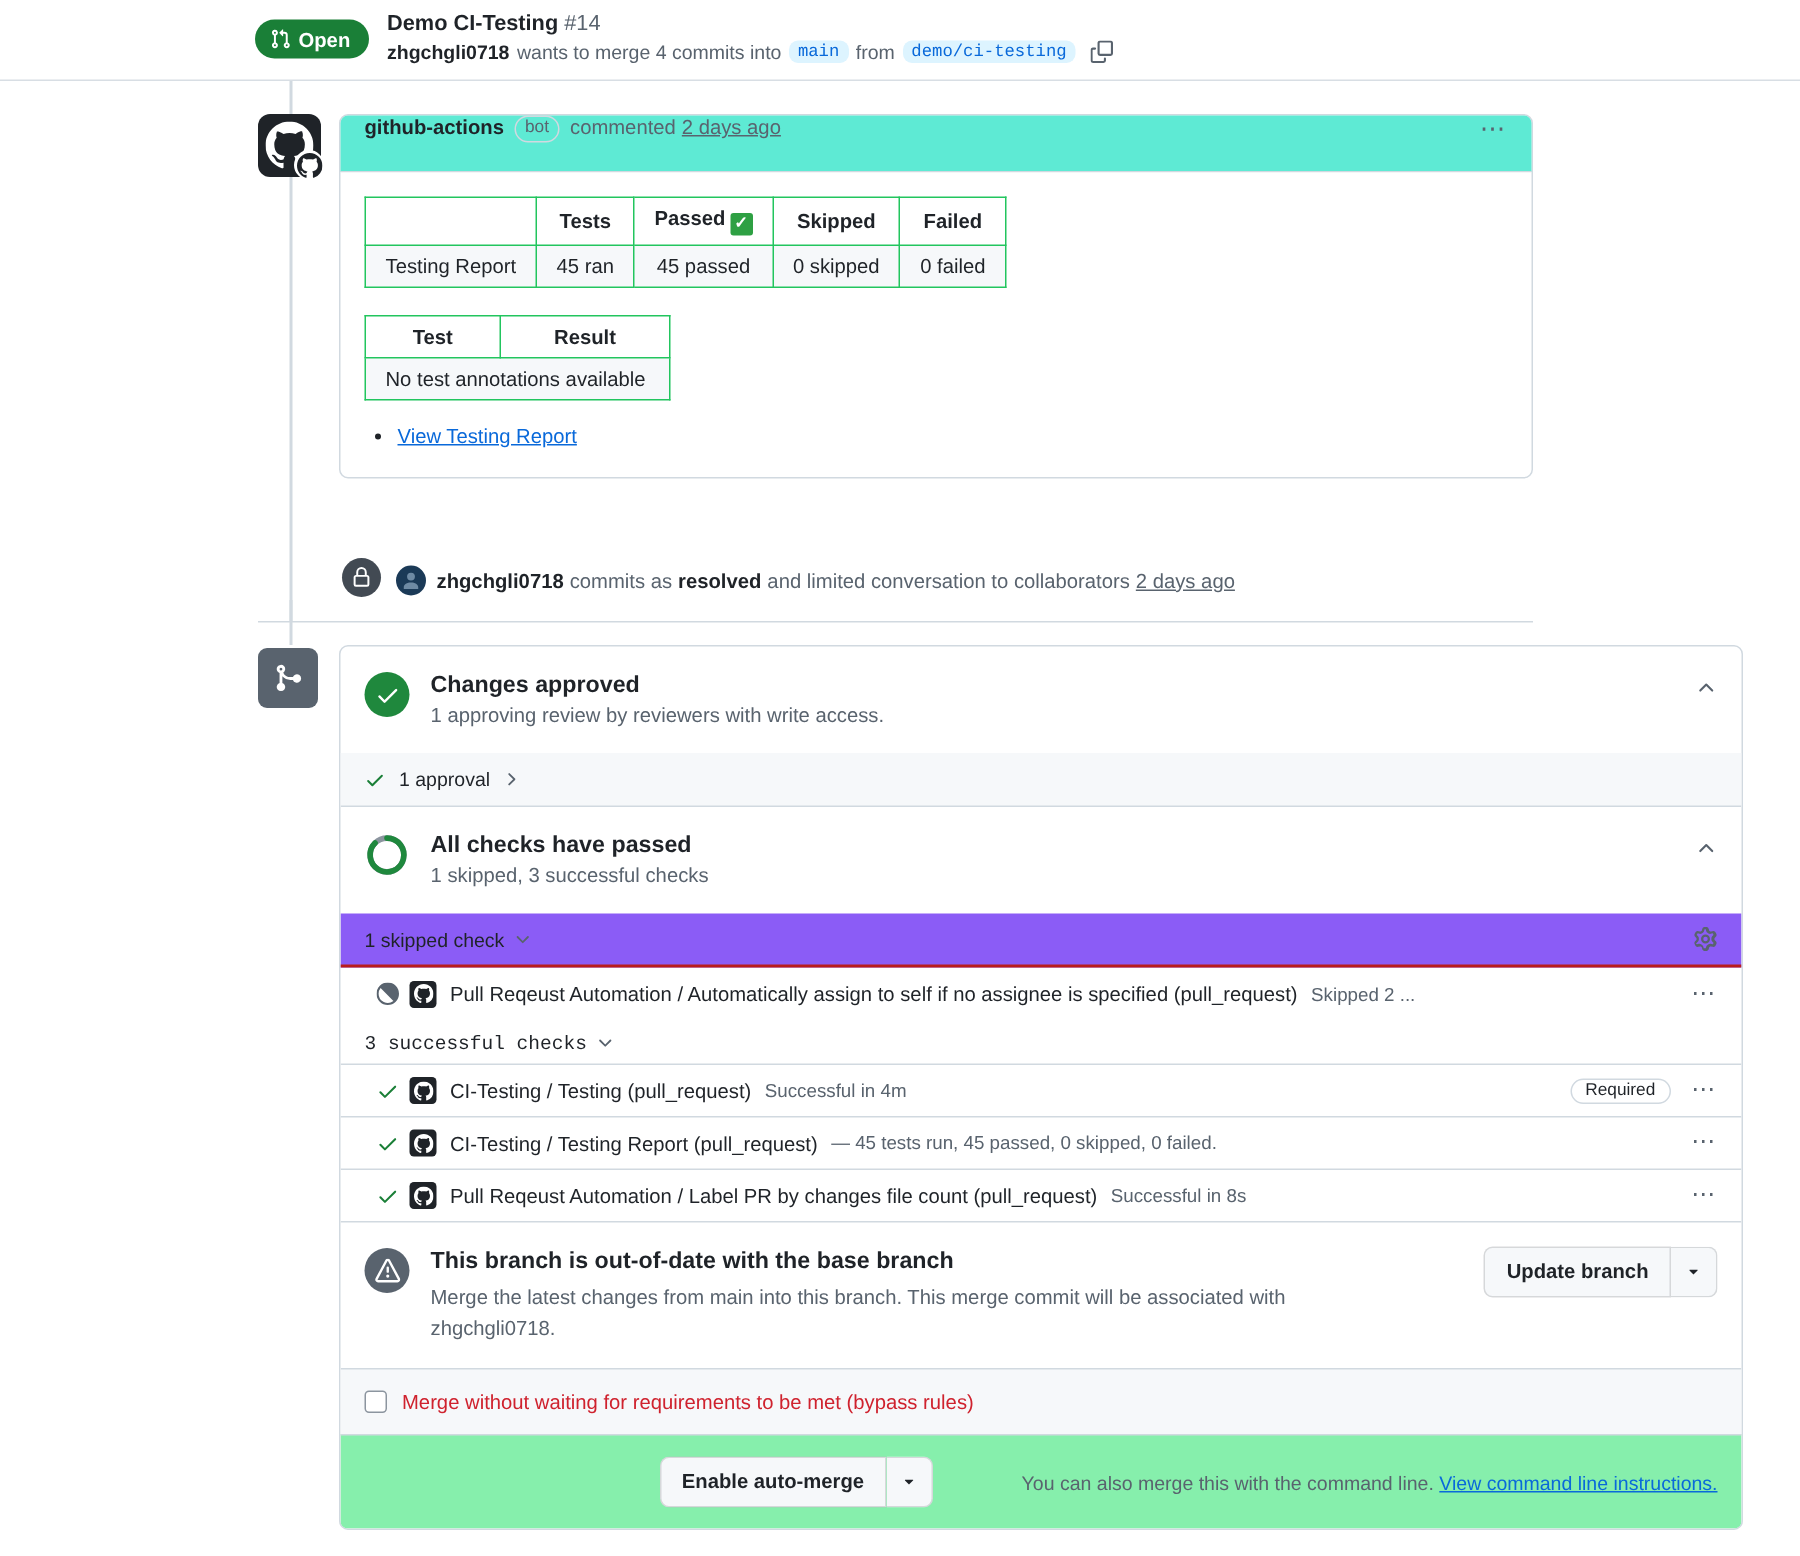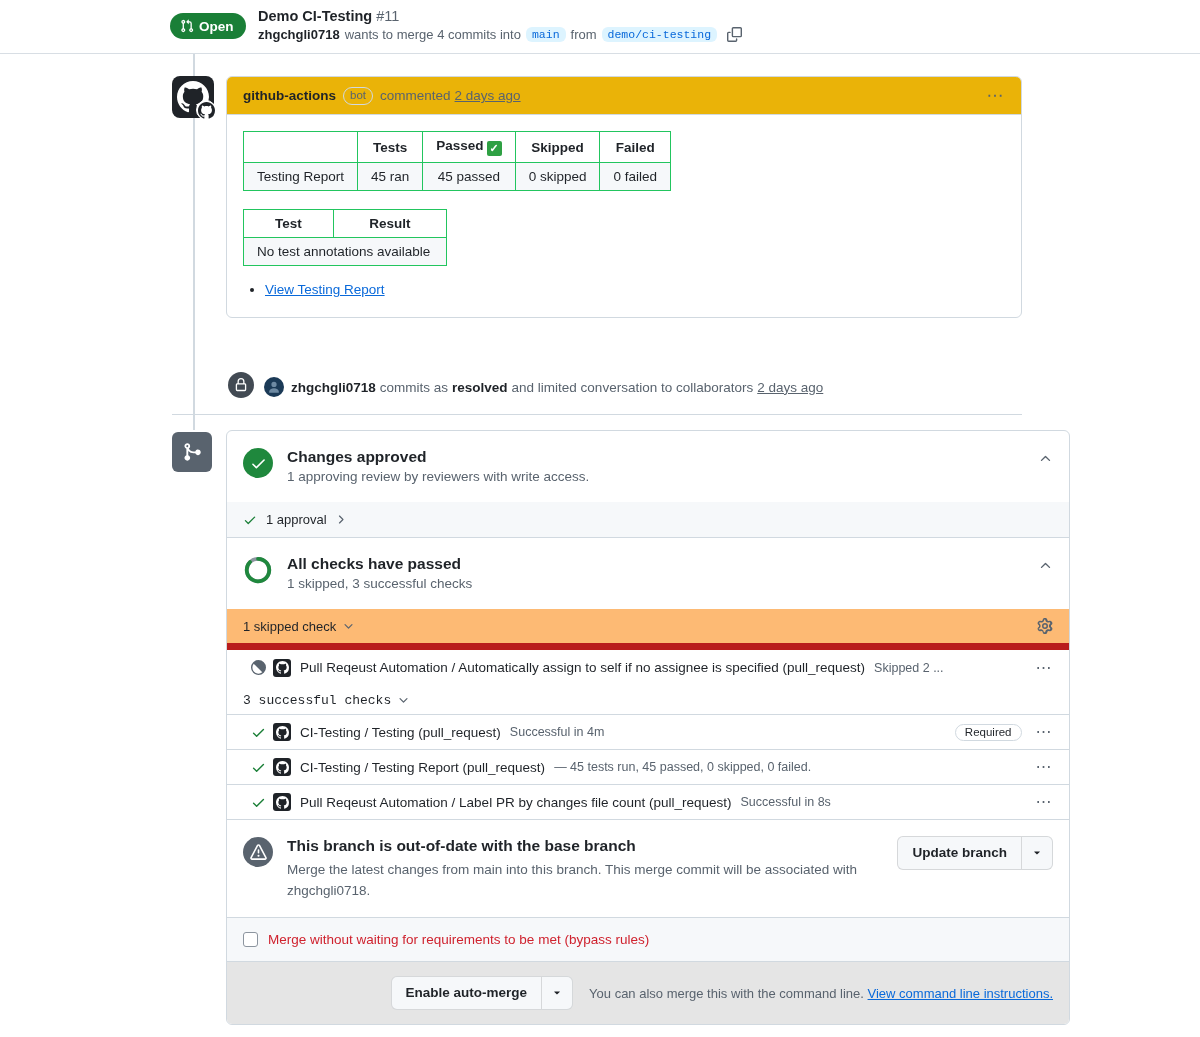--- a/index.html
+++ b/index.html
@@ -66,24 +66,24 @@
     position: absolute; left: 196px; top: 100px;
     width: 20px; height: 20px; border-radius: 50%;
     background: #ffffff; border: 1.5px solid #ffffff;
     display: flex; align-items: center; justify-content: center;
   }
   .comment-box {
     position: absolute; left: 226px; top: 76px; width: 796px;
     border: 1px solid #d1d9e0; border-radius: 6px; background: #fff;
   }
   .comment-head {
-    height: 38px; background: #eab308;
+    height: 38px; background: #5eead4;
     border-bottom: 1px solid #d1d9e0;
     border-radius: 5px 5px 0 0;
-    display: flex; align-items: center; padding: 0 16px;
+    display: flex; align-items: flex-start; padding: 0 16px;
     font-size: 13.5px; color: #59636e;
   }
   .comment-head .author { font-weight: 600; color: #1f2328; margin-right: 7px; }
   .bot-tag {
     border: 1px solid #d1d9e0; border-radius: 20px;
     padding: 0px 6px 1px; font-size: 11.5px; color: #59636e;
     margin-right: 7px; line-height: 15px;
   }
   .comment-head .when { text-decoration: underline; margin-left: 4px; }
   .kebab {
@@ -130,21 +130,21 @@
   .lock-line b { font-weight: 600; color: #1f2328; }
   .lock-line .when { text-decoration: underline; }
 
   
   .merge-icon {
     position: absolute; left: 172px; top: 432px;
     width: 40px; height: 40px; border-radius: 6px; background: #59636e;
     display: flex; align-items: center; justify-content: center;
   }
   .merge-box {
-    position: absolute; left: 226px; top: 430px; width: 844px;
+    position: absolute; left: 226px; top: 430px; width: 936px;
     border: 1px solid #d1d9e0; border-radius: 6px; background: #fff;
     overflow: hidden;
   }
   .mb-section { padding: 16px; display: flex; align-items: flex-start; }
   .circle-ico {
     width: 30px; height: 30px; border-radius: 50%; flex: none;
     display: flex; align-items: center; justify-content: center;
     margin-right: 14px; margin-top: 1px;
   }
   .ci-green { background: #1f883d; }
@@ -157,21 +157,21 @@
 
   .mb-strip {
     background: #f6f8fa; border-bottom: 1px solid #d1d9e0;
     padding: 10px 16px; display: flex; align-items: center;
     font-size: 13px; color: #1f2328;
   }
   .mb-strip .gchk { color: #1a7f37; margin-right: 9px; display: flex; }
   .mb-strip .arrow { margin-left: 7px; color: #59636e; display: flex; }
 
   .checks-head {
-    background: #fdba74; border-bottom: 7px solid #b91c1c;
+    background: #8b5cf6; border-bottom: 2px solid #b91c1c;
     padding: 9px 16px; display: flex; align-items: center;
     font-size: 13px; color: #1f2328;
   }
   .checks-head .caret { margin-left: 6px; color: #59636e; display: flex; }
   .checks-head .gear { margin-left: auto; color: #59636e; cursor: pointer; display: flex; }
 
   .sub-head {
     padding: 8px 16px 6px; font-size: 13px; color: #1f2328;
     display: flex; align-items: center; font-family: Liberation Mono, monospace;
   }
@@ -232,21 +232,21 @@
     padding: 14px 16px; border-top: 1px solid #d1d9e0; background: #f6f8fa;
   }
   .cbx {
     width: 15px; height: 15px; border: 1px solid #8c959f; border-radius: 3px;
     background: #fff; margin-right: 10px; flex: none; cursor: pointer;
   }
   .bypass-row .lbl { font-size: 13.5px; color: #cf222e; cursor: pointer; }
 
   .merge-row {
     display: flex; align-items: center;
-    padding: 14px 16px; border-top: 1px solid #d1d9e0; background: #e5e5e5;
+    padding: 14px 16px; border-top: 1px solid #d1d9e0; background: #86efac; gap: 43px;
   }
   .merge-note { font-size: 13px; color: #59636e; margin-left: 16px; }
   .merge-note a { color: #0969da; text-decoration: underline; }
 </style>
 </head>
 <body>
 
 <div class="page">
 
   <div class="pr-header">
@@ -254,21 +254,21 @@
       <span>
         <svg width="14" height="14" viewBox="0 0 16 16" fill="#ffffff" aria-hidden="true">
           <path d="M1.5 3.25a2.25 2.25 0 1 1 3 2.122v5.256a2.251 2.251 0 1 1-1.5 0V5.372A2.25 2.25 0 0 1 1.5 3.25Zm5.677-.177L9.573.677A.25.25 0 0 1 10 .854V2.5h1A2.5 2.5 0 0 1 13.5 5v5.628a2.251 2.251 0 1 1-1.5 0V5a1 1 0 0 0-1-1h-1v1.646a.25.25 0 0 1-.427.177L7.177 3.427a.25.25 0 0 1 0-.354ZM3.75 2.5a.75.75 0 1 0 0 1.5.75.75 0 0 0 0-1.5Zm0 9.5a.75.75 0 1 0 0 1.5.75.75 0 0 0 0-1.5Zm8.25.75a.75.75 0 1 0 1.5 0 .75.75 0 0 0-1.5 0Z"></path>
         </svg>
       </span>
       <span>Open</span>
     </div>
 
     <div class="pr-title-line">
       <span class="t">Demo CI-Testing</span>
-      <span class="num">#11</span>
+      <span class="num">#14</span>
     </div>
 
     <div class="pr-sub">
       <span class="who">zhgchgli0718</span>
       <span>wants to merge 4 commits into</span>
       <span class="branch-chip">main</span>
       <span>from</span>
       <span class="branch-chip">demo/ci-testing</span>
       <span class="copy-icon">
         <svg width="15" height="15" viewBox="0 0 16 16" fill="#59636e" aria-hidden="true">

